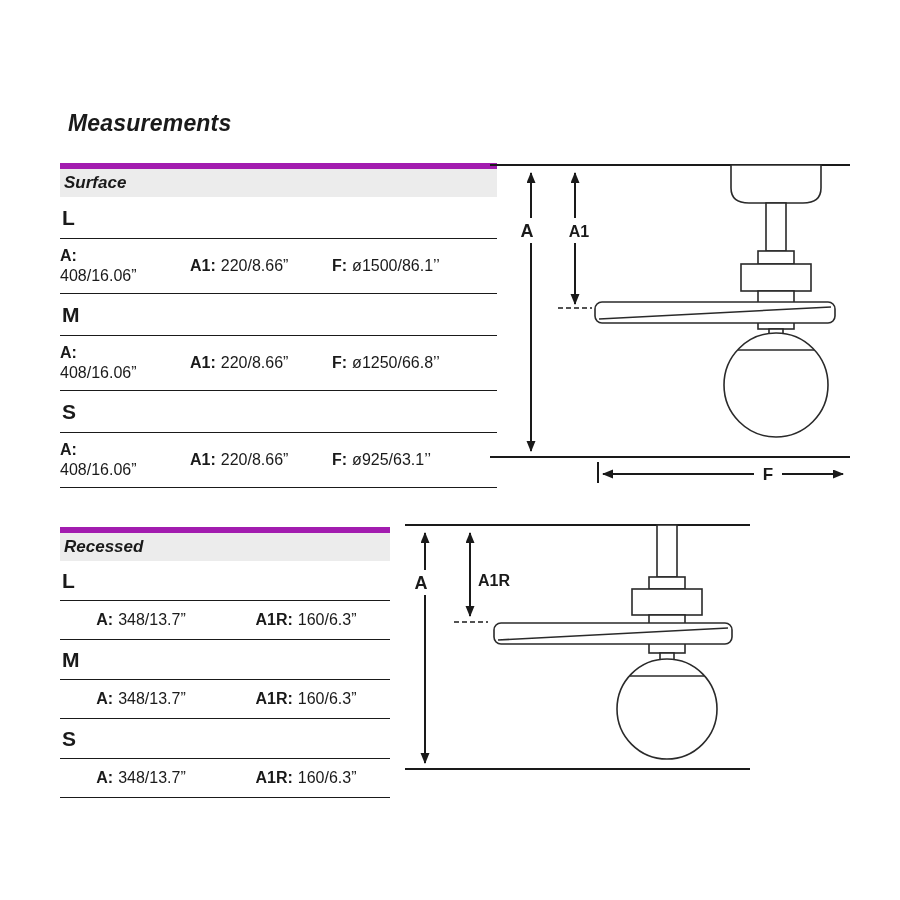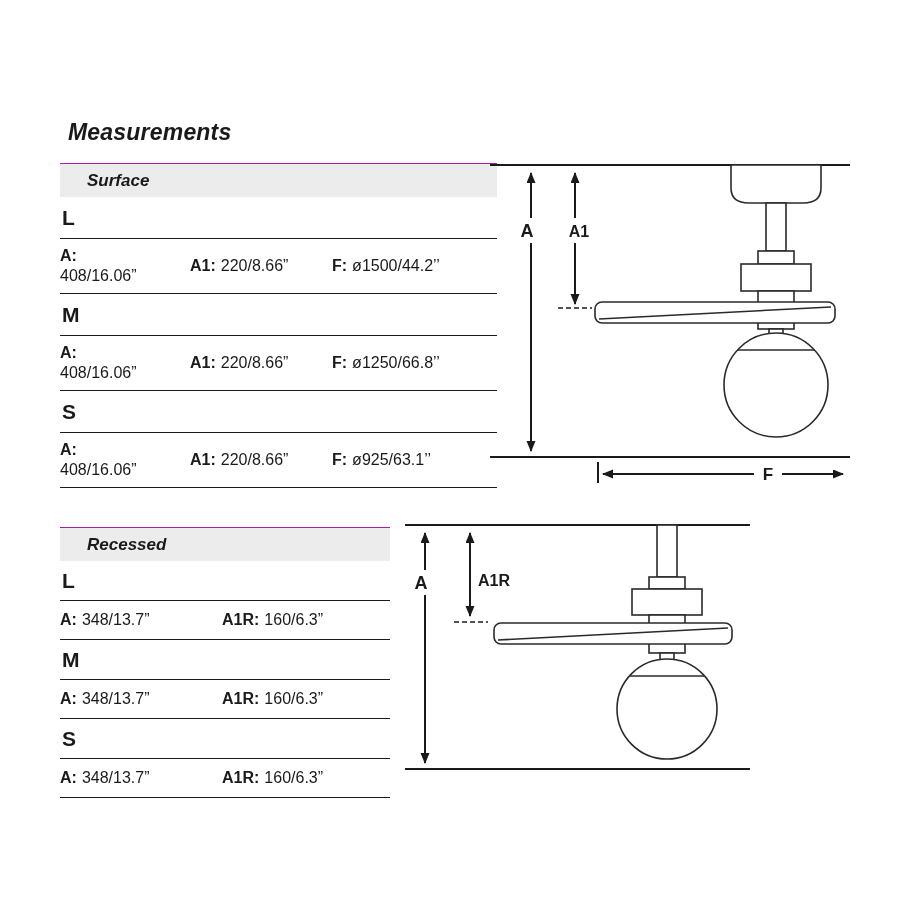--- a/index.html
+++ b/index.html
@@ -2,29 +2,29 @@
 <html><head>
 <meta charset="utf-8">
 <style>
   * { margin:0; padding:0; box-sizing:border-box; }
   html,body { background:#ffffff; }
   body {
     width:900px; height:900px; position:relative; overflow:hidden;
     font-family:"Liberation Sans", sans-serif; color:#1a1a1a;
   }
   .title {
-    position:absolute; left:68px; top:119px;
+    position:absolute; left:68px; top:110px;
     font-size:23px; font-weight:bold; font-style:italic; letter-spacing:.2px;
   }
   .spec-table { position:absolute; }
   .spec-table.surface  { left:60px; top:163px; width:437px; }
-  .spec-table.recessed { left:60px; top:527px; width:330px; }
+  .spec-table.recessed { left:60px; top:527px; width:330px;text-align:center; }
   .tbl-header {
-    background:#ececec; border-top:1px solid #a21caf;
-    height:34px; display:flex; align-items:center; padding-left:27px;
+    background:#ececec; border-top:6px solid #a21caf;
+    height:34px; display:flex; align-items:center; padding-left:4px;
     font-style:italic; font-weight:bold; font-size:17px;
   }
   .size-row {
     height:42px; display:flex; align-items:center;
     font-size:21px; font-weight:bold;
     border-bottom:1px solid #1a1a1a; padding-left:2px;
   }
   .recessed .size-row { height:40px; }
   .vals-row {
     border-bottom:1px solid #1a1a1a;
@@ -47,21 +47,21 @@
 <div class="spec-table surface">
   <div class="tbl-header">Surface</div>
 
   <div class="size-row">L</div>
   <div class="vals-row">
     <div class="two-line">
       <div><span class="lbl">A:</span></div>
       <div>408/16.06”</div>
     </div>
     <div><span class="lbl">A1:</span><span>220/8.66”</span></div>
-    <div><span class="lbl">F:</span><span>ø1500/44.2’’</span></div>
+    <div><span class="lbl">F:</span><span>ø1500/86.1’’</span></div>
   </div>
 
   <div class="size-row">M</div>
   <div class="vals-row">
     <div class="two-line">
       <div><span class="lbl">A:</span></div>
       <div>408/16.06”</div>
     </div>
     <div><span class="lbl">A1:</span><span>220/8.66”</span></div>
     <div><span class="lbl">F:</span><span>ø1250/66.8’’</span></div>

